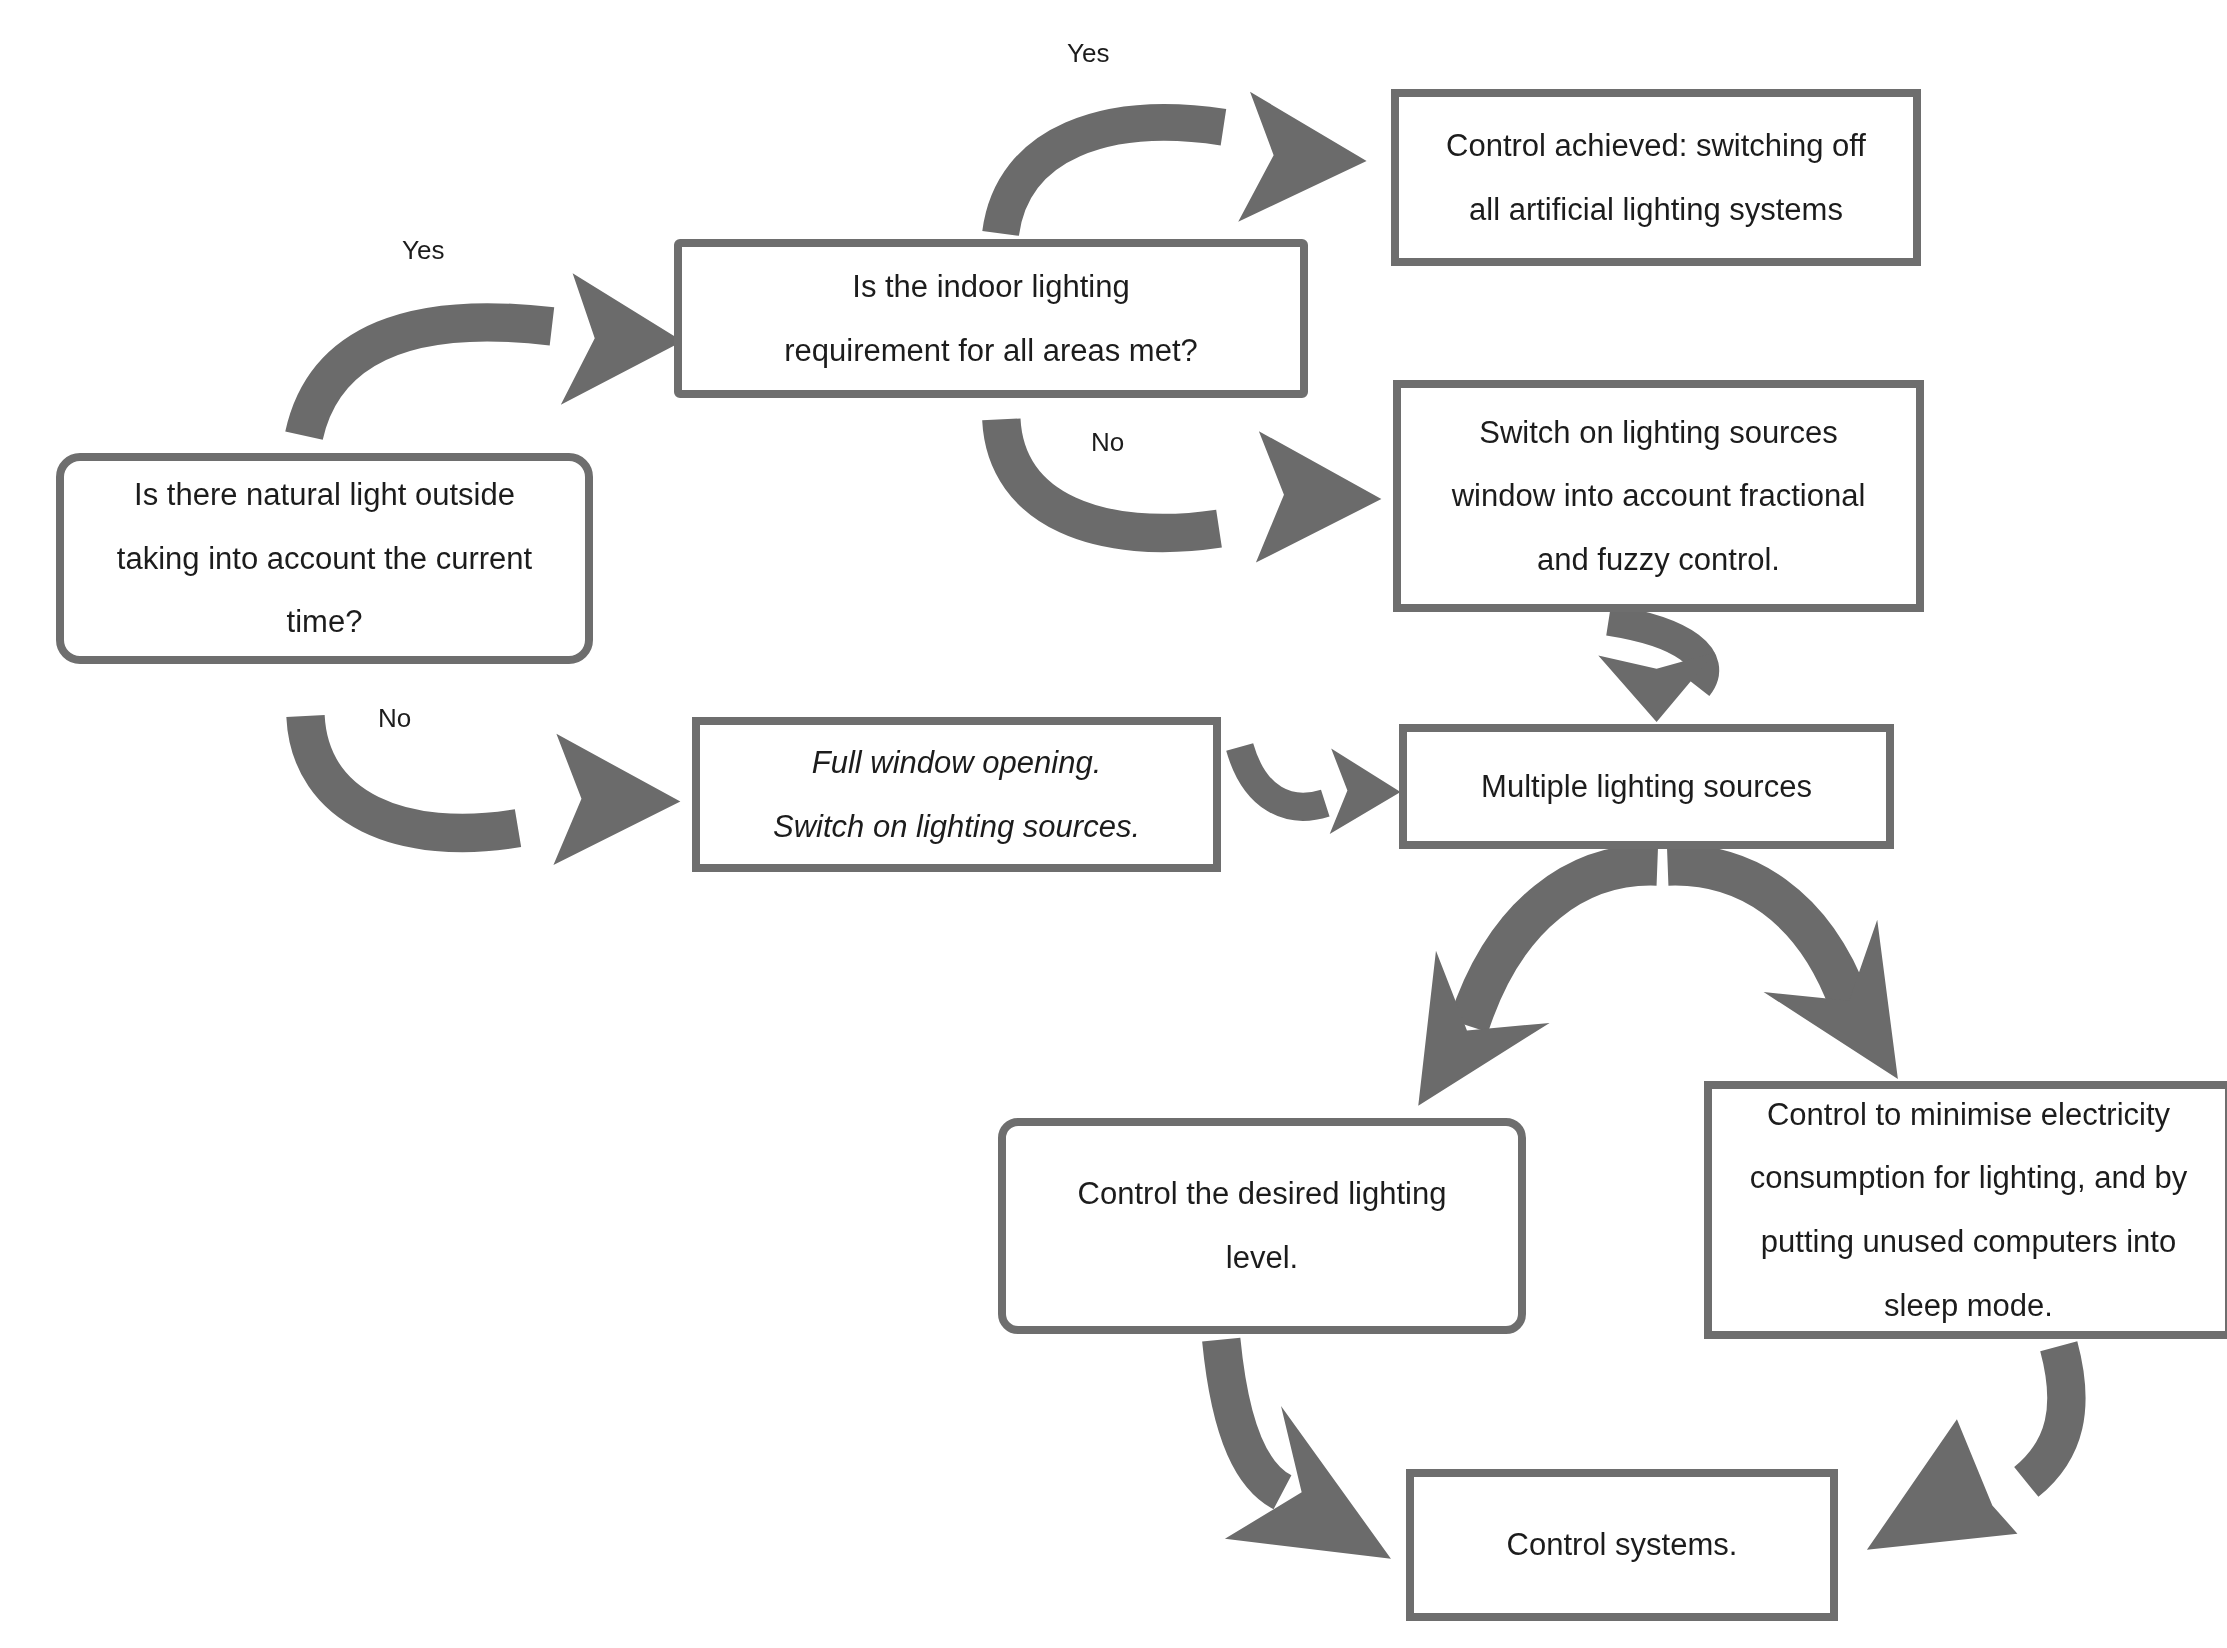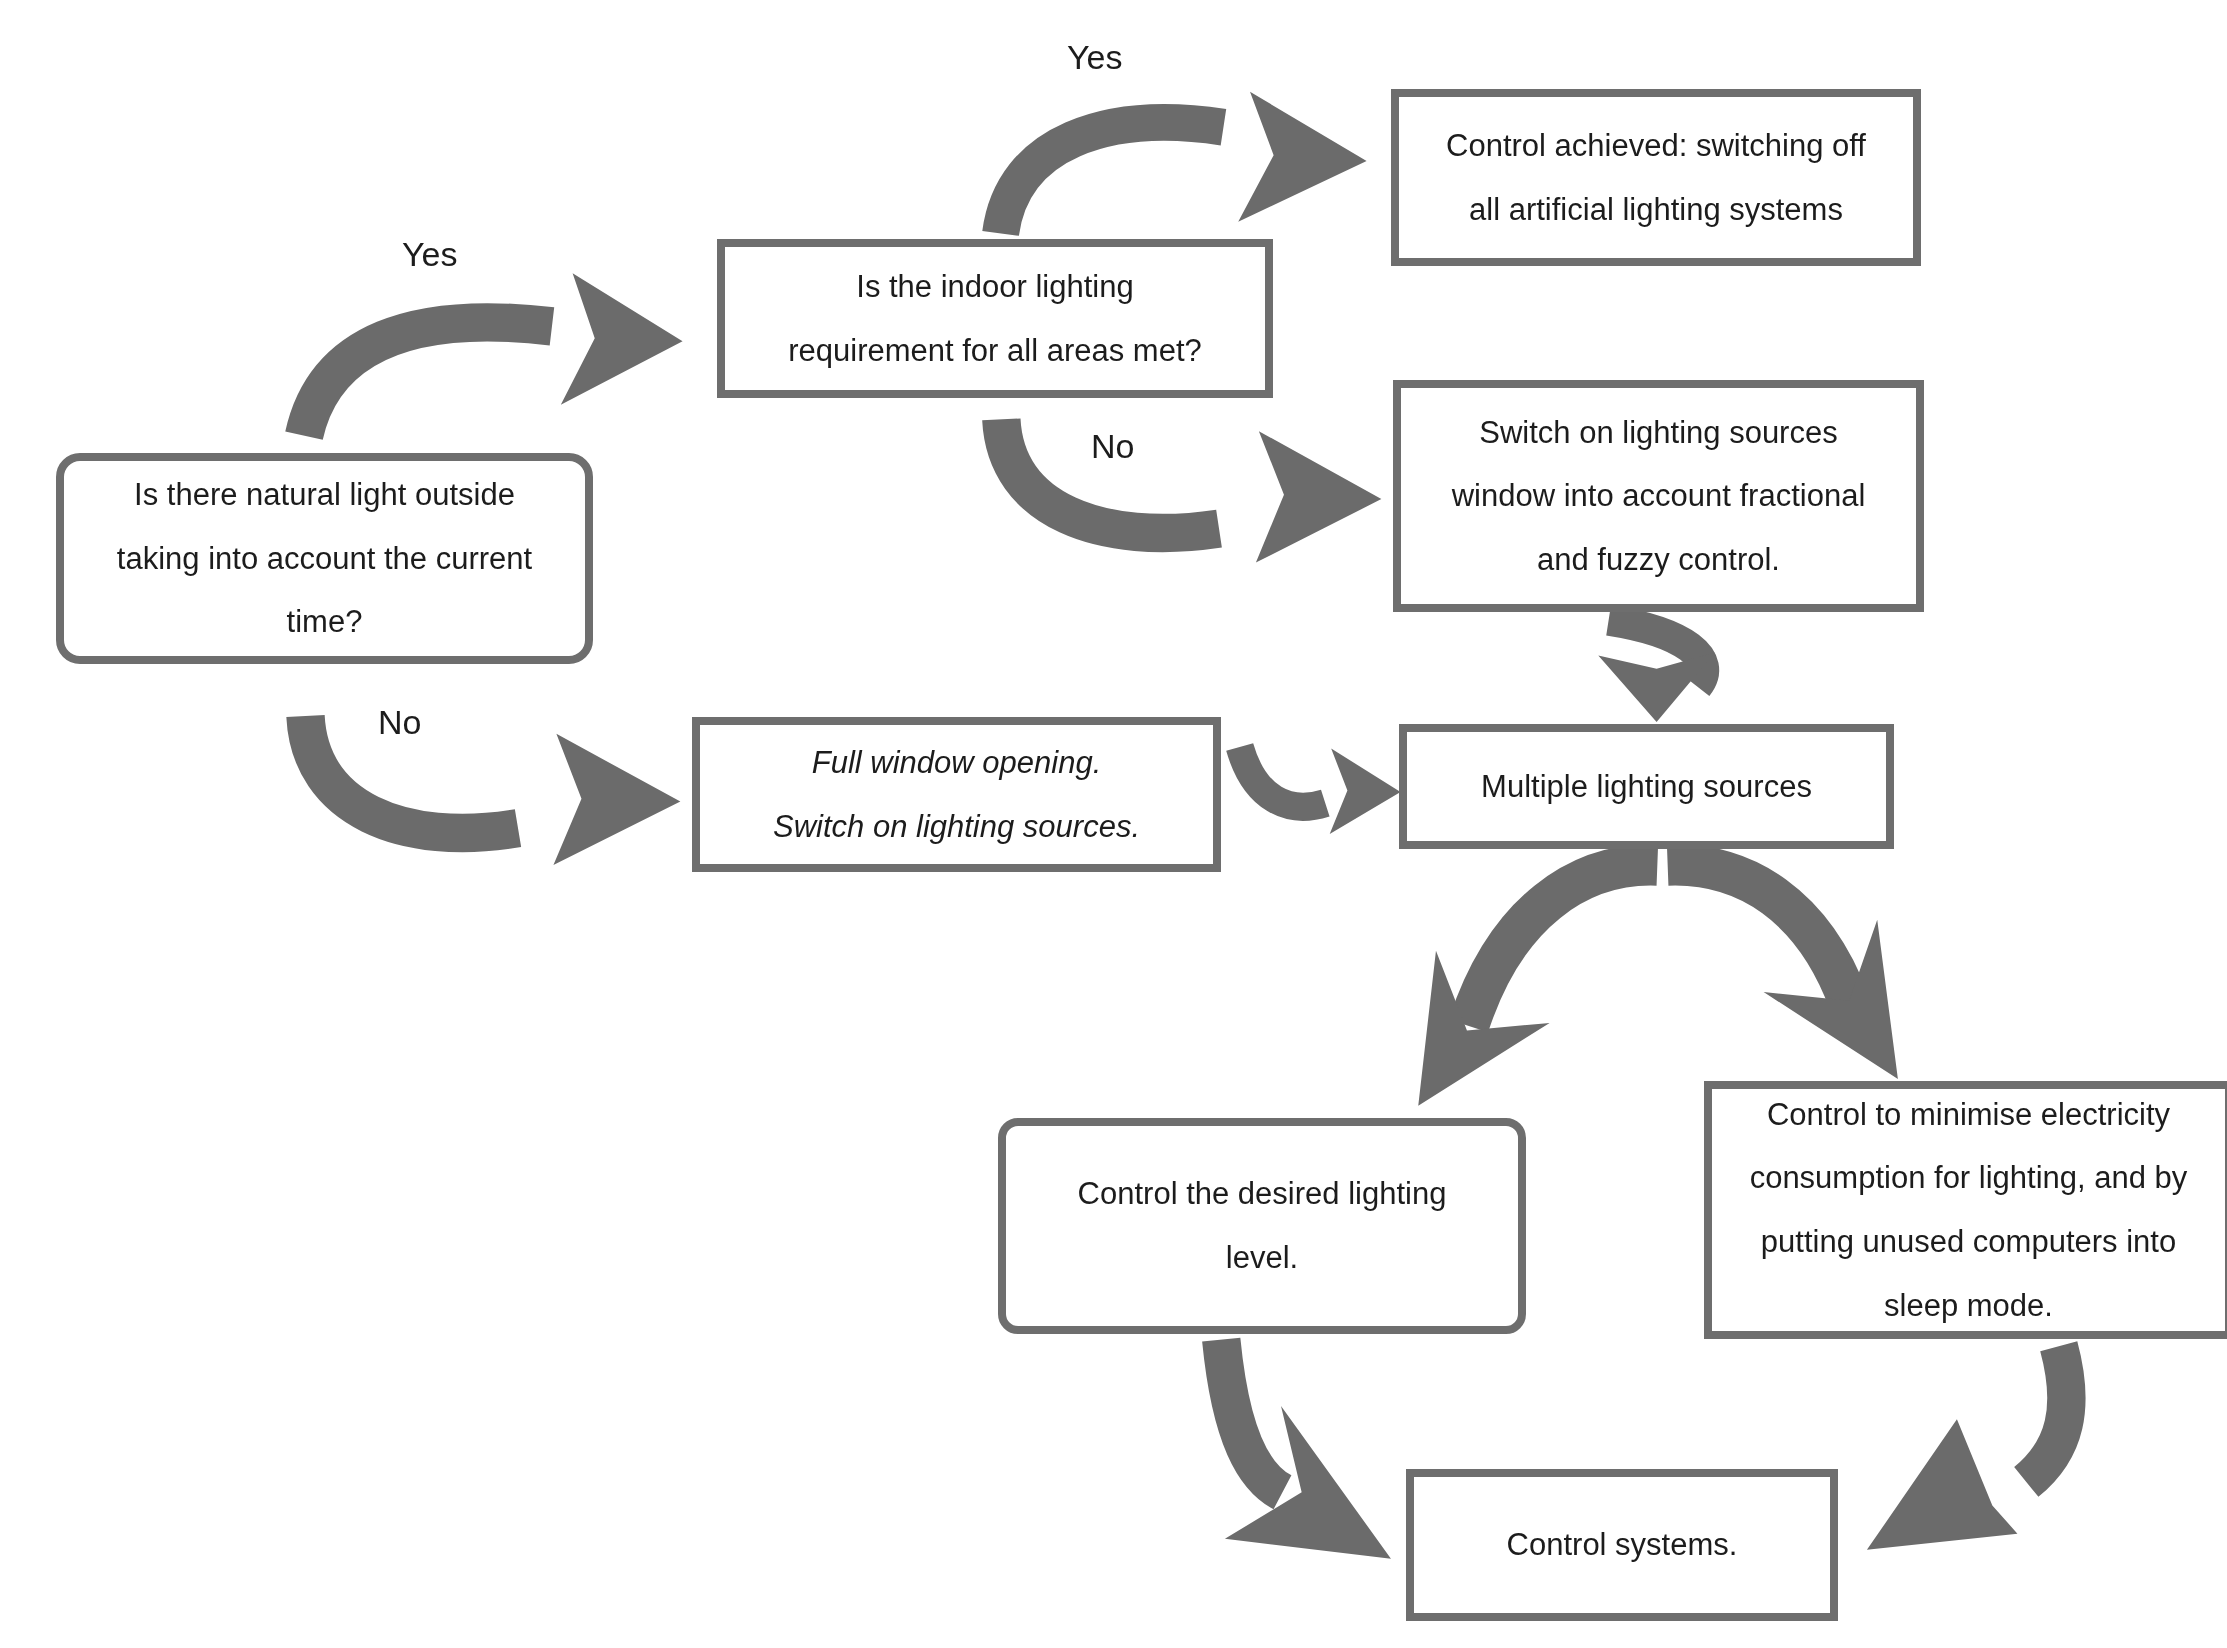--- a/index.html
+++ b/index.html
@@ -22,21 +22,21 @@
     text-align: center;
     white-space: pre-line;
     display: flex;
     align-items: center;
     justify-content: center;
     padding: 0 30px;
   }
   .edge-label {
     position: absolute;
     color: var(--text, #1c1c1c);
-    font-size: 34px;
+    font-size: 26px;
   }
   svg.arrows {
     position: absolute;
     left: 0; top: 0;
     width: 2227px;
     height: 1649px;
   }
   .abody { fill: none; }
 </style>
 </head>
@@ -82,21 +82,21 @@
   <g>
     <path class="abody" d="M2790,1824 C2812,1906 2800,1964 2746,2008" stroke-width="52" stroke="#6b6b6b"></path>
     <polygon points="2530,2100 2652,1923 2700,2040 2734,2078" fill="#6b6b6b"></polygon>
   </g>
 </svg>
 
 <div class="node" style="left:56px; top:453px; width:537px; height:211px;border-radius:24px;">Is there natural light outside
 taking into account the current
 time?</div>
 
-<div class="node" style="left:717px; top:239px; width:556px; height:159px;">Is the indoor lighting
+<div class="node" style="left:674px; top:239px; width:634px; height:159px;border-radius:6px;">Is the indoor lighting
 requirement for all areas met?</div>
 
 <div class="node" style="left:1391px; top:89px; width:530px; height:177px;">Control achieved: switching off
 all artificial lighting systems</div>
 
 <div class="node" style="left:1393px; top:380px; width:531px; height:232px;">Switch on lighting sources
 window into account fractional
 and fuzzy control.</div>
 
 <div class="node" style="left:1399px; top:724px; width:495px; height:125px;">Multiple lighting sources</div>

